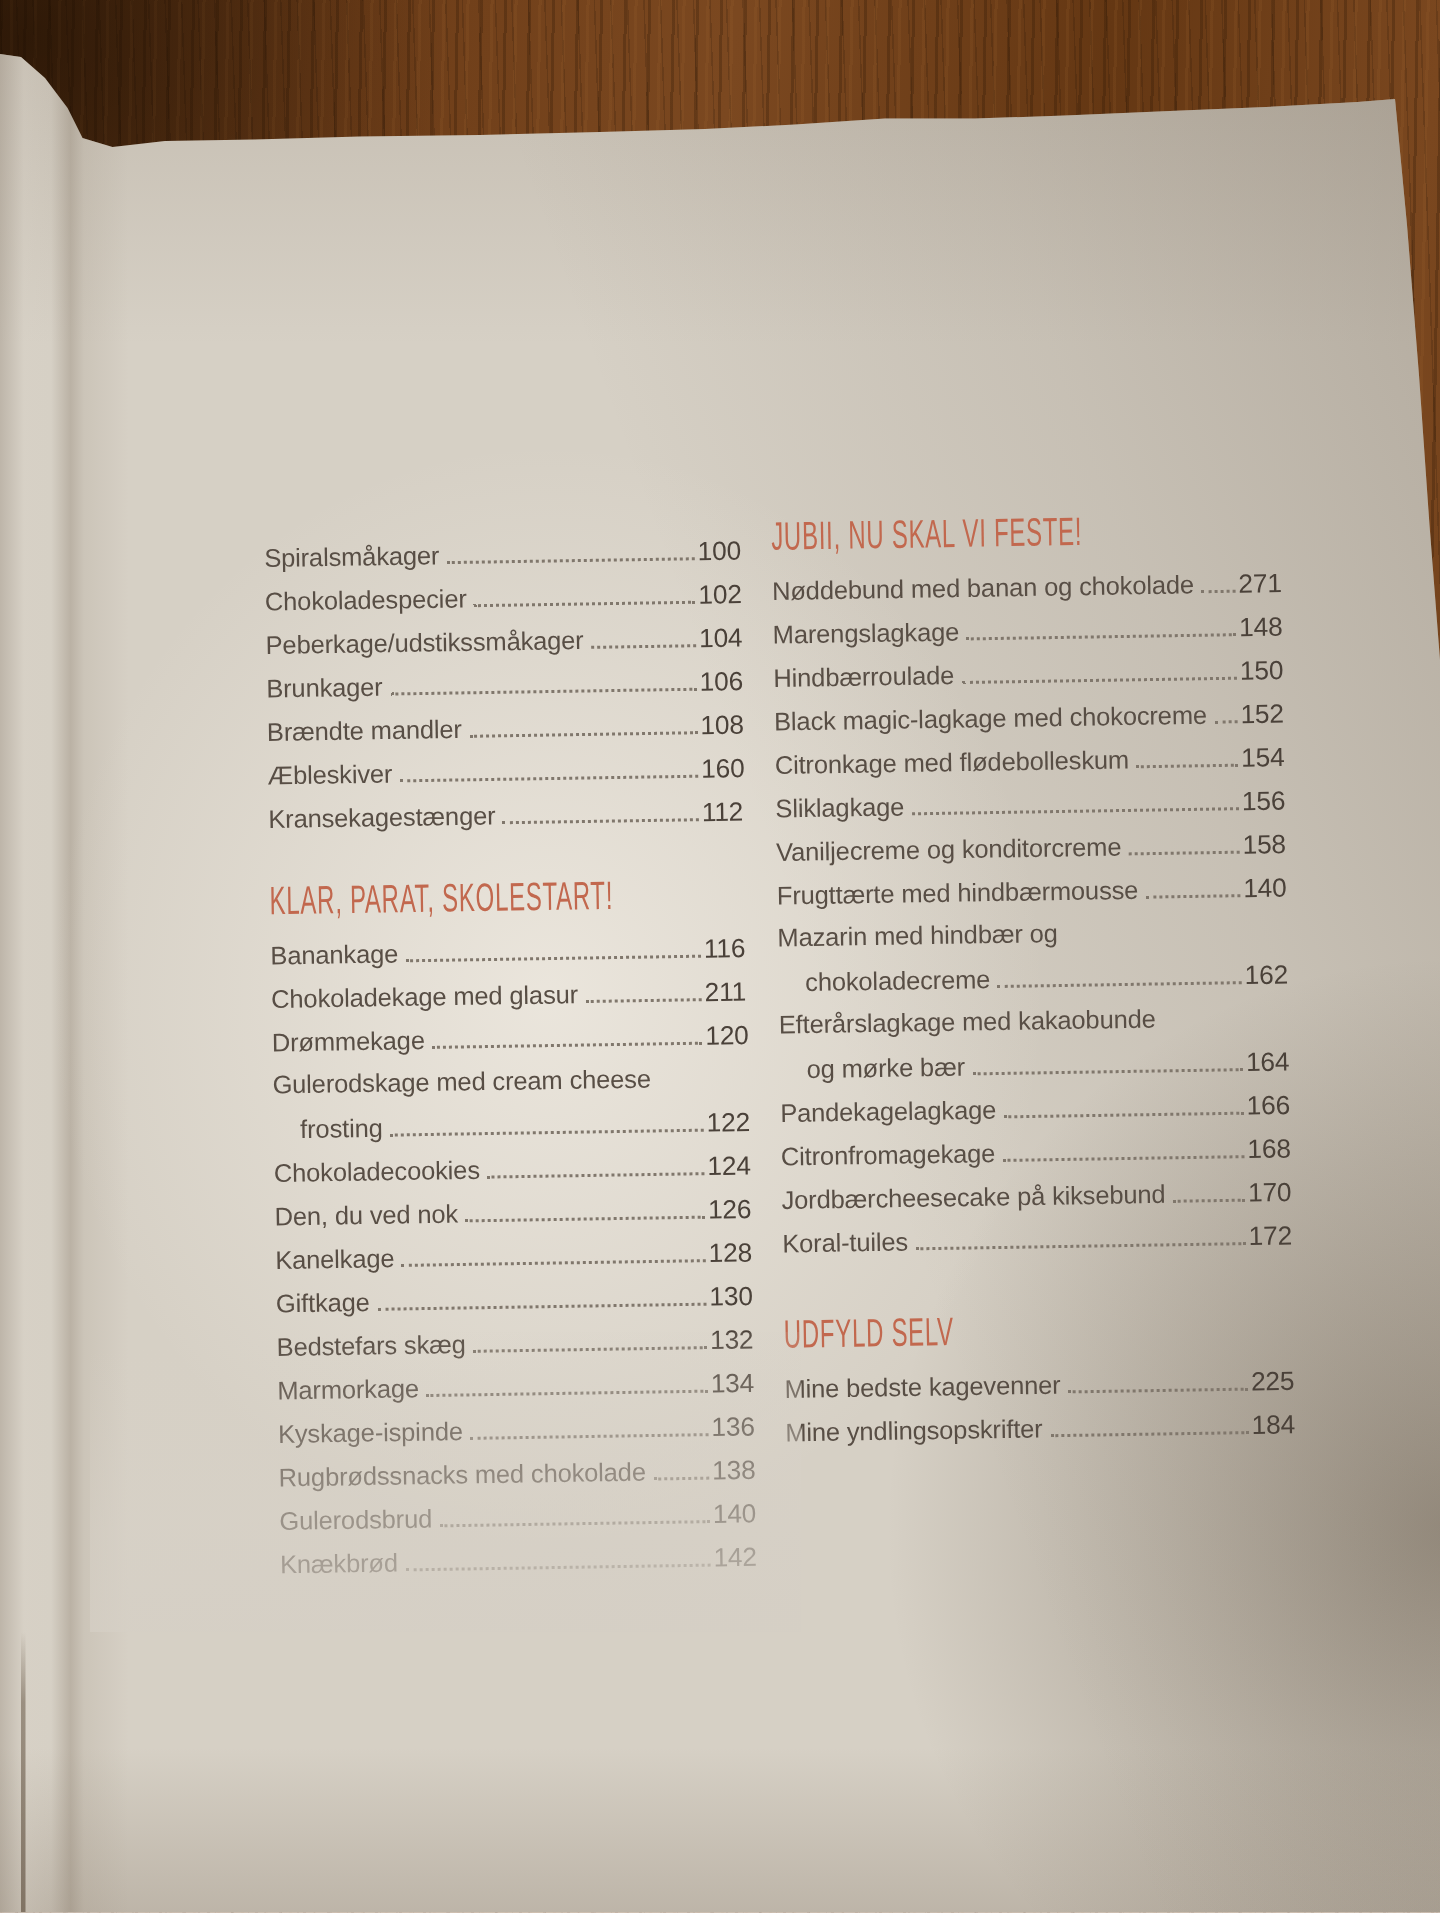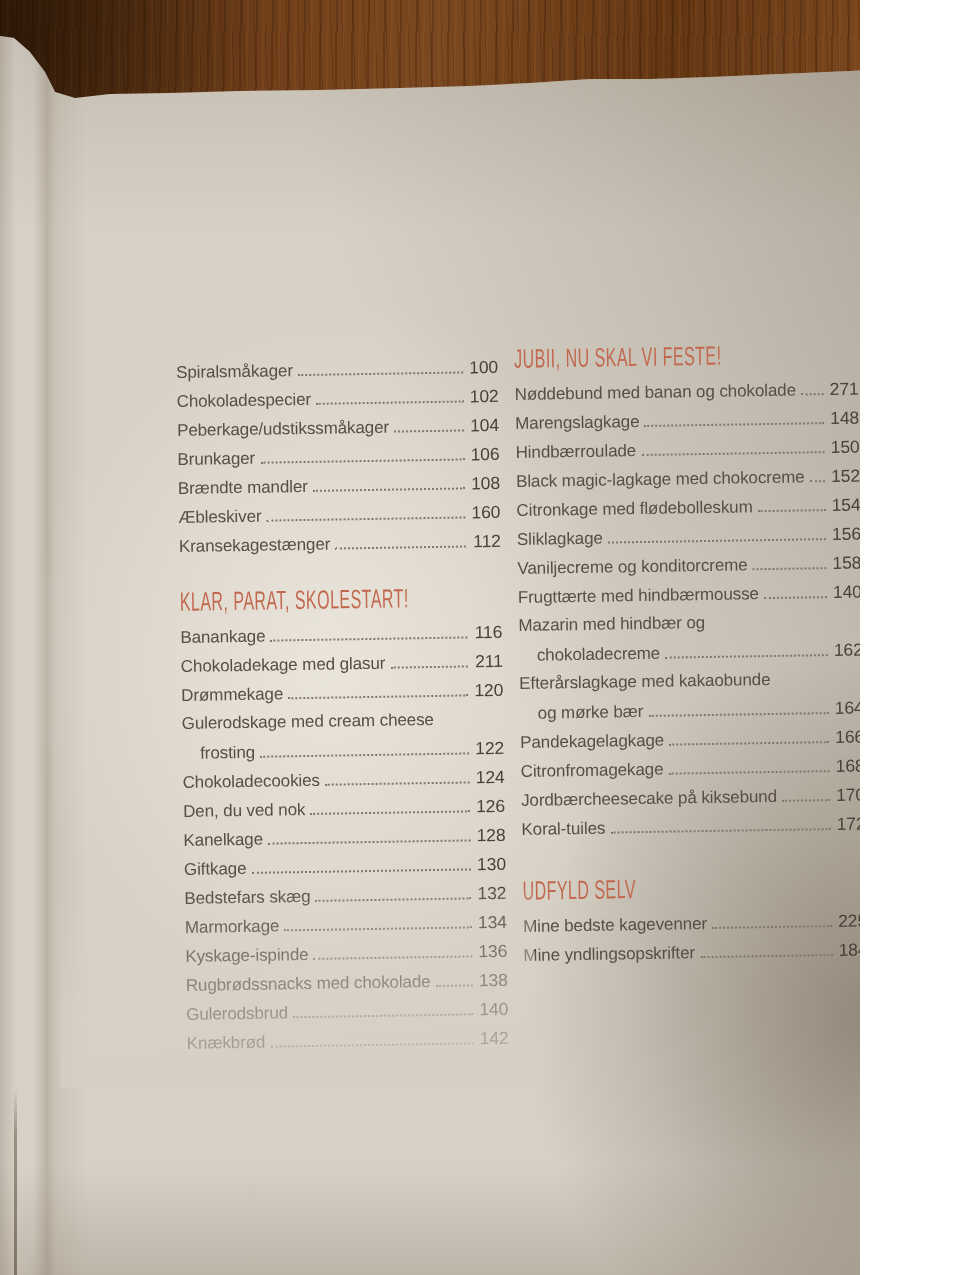--- a/index.html
+++ b/index.html
@@ -8,21 +8,21 @@
     --text:#584e45;
     --numcol:#4a4139;
   }
   html,body{margin:0;padding:0;}
   body{
     width:960px;height:1275px;overflow:hidden;
     font-family:"Liberation Sans", sans-serif;
   }
   
   .stage{
-    position:relative;width:860px;height:1275px;overflow:hidden;
+    position:relative;width:960px;height:1275px;overflow:hidden;
     background:
       radial-gradient(42% 36% at 2% 2%, rgba(18,8,0,0.55), rgba(18,8,0,0) 70%),
       repeating-linear-gradient(91deg, rgba(44,22,4,0.28) 0 2px, rgba(44,22,4,0) 2px 7px, rgba(160,102,48,0.16) 7px 9px, rgba(44,22,4,0) 9px 16px),
       repeating-linear-gradient(88deg, rgba(30,15,3,0.18) 0 1px, rgba(0,0,0,0) 1px 11px),
       linear-gradient(96deg, #4e2c10 0%, #6d3d18 22%, #7b4820 45%, #643713 68%, #7a471f 88%, #6b3c17 100%);
   }
   
   .book-page{
     position:absolute;inset:0;
     background:
@@ -52,21 +52,21 @@
   .sec-header-text{
     display:inline-block;white-space:nowrap;
     transform:scale(0.8,1.32);transform-origin:0 80%;
     font-size:20px;letter-spacing:0.6px;font-weight:400;
     color:var(--accent);
   }
   .toc-line{display:flex;align-items:baseline;height:29px;font-size:17px;letter-spacing:-0.1px;color:var(--text);}
   .toc-line .t{white-space:nowrap;}
   .toc-line .indent{padding-left:18px;}
   .dots{flex:1 1 8px;min-width:8px;border-bottom:2px dotted #80776c;margin:0 2px 0 5px;}
-  .pg{font-size:17.5px;color:var(--numcol);min-width:33px;text-align:right;white-space:nowrap;}
+  .pg{font-size:17.5px;color:var(--numcol);min-width:33px;white-space:nowrap;}
   
   .fade-overlay{
     position:absolute;left:60px;top:888px;width:474px;height:200px;
     background:linear-gradient(175deg, rgba(215,209,199,0) 5%, rgba(215,209,199,0.5) 55%, rgba(213,207,197,0.82) 96%);
     pointer-events:none;
   }
   .cover-edge{
     position:absolute;left:14px;top:1088px;width:3px;height:187px;
     background:linear-gradient(to bottom, rgba(96,80,62,0), rgba(96,80,62,0.5) 25%, rgba(88,72,55,0.62));
     pointer-events:none;

